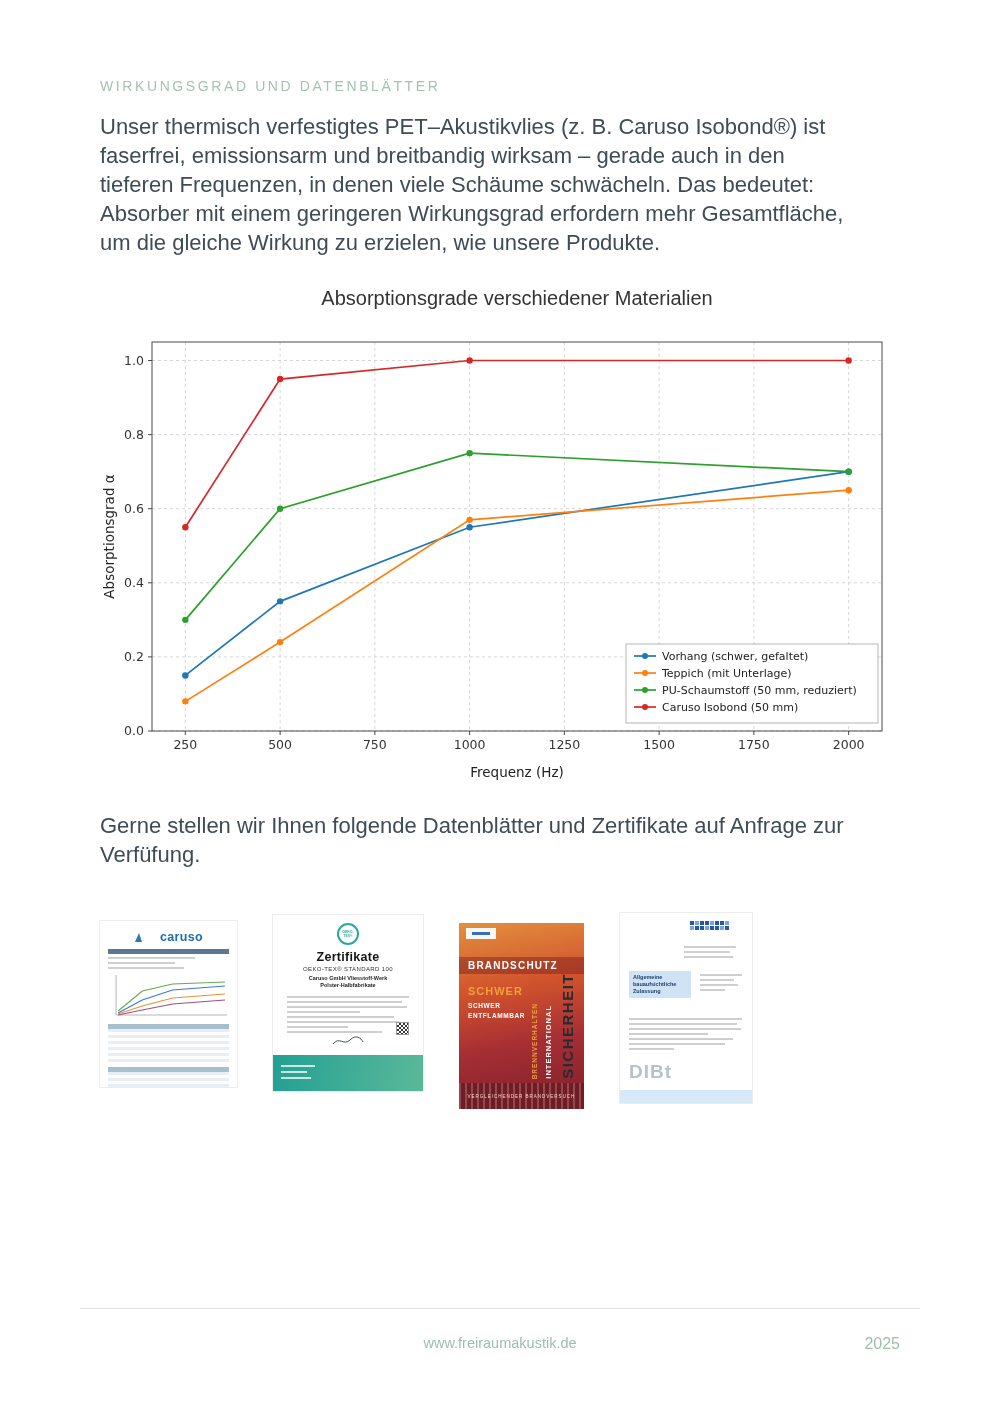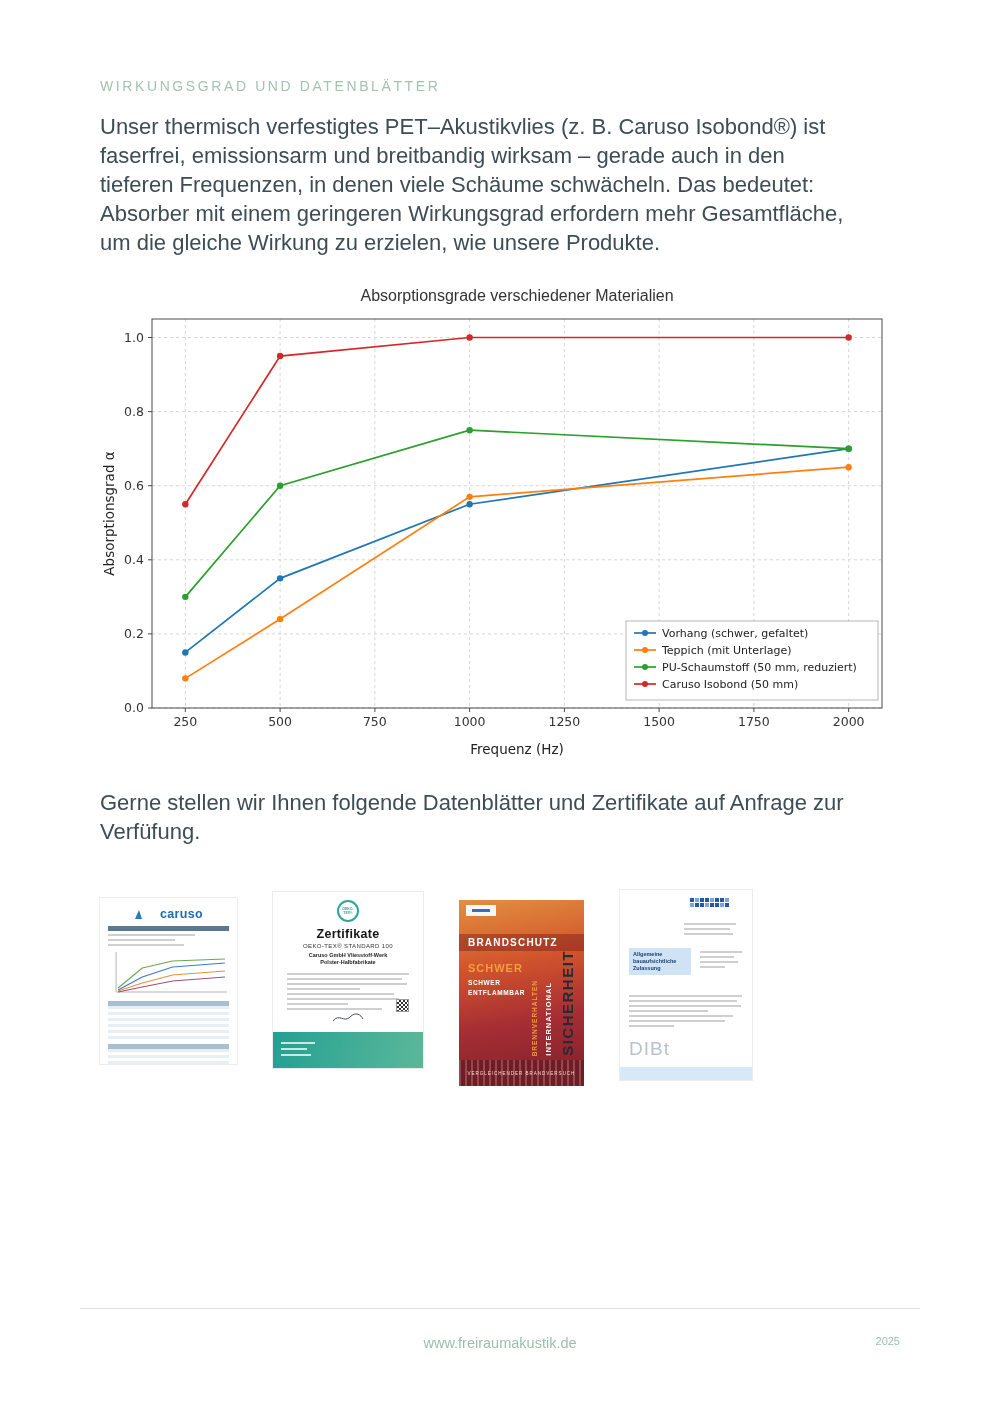--- a/index.html
+++ b/index.html
@@ -13,21 +13,21 @@
   .logo { font-size:43px; color:#1b1c1d; font-weight:400; letter-spacing:0.5px; line-height:1.1; }
 
   
   .h-green { font-size:58px; font-weight:400; color:#93bda3; letter-spacing:0.5px; line-height:1.05; }
   .h1-margin { margin-top:34px; }
   .h2-margin { margin-top:46px; }
   .body-text { margin-top:18px; font-size:22px; line-height:29px; color:#3e4c54; max-width:762px; }
 
   
   .chart { margin-top:30px; }
-  .chart-title { font-size:16px; color:#333333; text-align:center; padding-left:34px; margin-bottom:6px; }
+  .chart-title { font-size:20px; color:#333333; text-align:center; padding-left:34px; margin-bottom:24px; }
   #chart-svg text { font-family:"DejaVu Sans", sans-serif; }
   #chart-svg .tick { font-size:12.5px; fill:#333333; }
   #chart-svg .axis-label { font-size:13.5px; fill:#222222; }
   #chart-svg .legend-text { font-size:11px; fill:#222222; }
 
   
   .thumbs { margin-top:44px; display:flex; align-items:flex-start; gap:36px; }
   .thumb { position:relative; background:#ffffff; box-shadow:0 0 0 1px #ececec; overflow:hidden; flex:0 0 auto; }
   .bar { display:block; height:2px; background:#cfcfcf; margin:3px 0; }
 
@@ -69,29 +69,29 @@
 
   
   .thumb-dibt { width:132px; height:190px; margin-top:0; }
   .dibt-squares { position:absolute; top:8px; right:16px; width:46px; display:grid; grid-template-columns:repeat(8,4px); gap:1px; }
   .dibt-squares i { width:4px; height:4px; background:#2457a5; display:block; }
   .dibt-squares i.lt { background:#7ea4d6; }
   .dibt-addr { position:absolute; top:30px; right:16px; width:52px; }
   .dibt-bluebox { position:absolute; top:58px; left:9px; width:62px; min-height:24px; background:#cfe3f4; color:#1c3f6e; font-size:5.5px; font-weight:bold; padding:3px 4px; line-height:1.3; border-radius:1px; }
   .dibt-rightlines { position:absolute; top:58px; left:80px; right:10px; }
   .dibt-midlines { position:absolute; top:102px; left:9px; right:10px; }
-  .dibt-watermark { position:absolute; bottom:20px; left:9px; font-size:19px; font-weight:normal; color:#b8c2cb; letter-spacing:1px; }
+  .dibt-watermark { position:absolute; bottom:20px; left:9px; font-size:19px; font-weight:bold; color:#b8c2cb; letter-spacing:1px; }
   .dibt-band { position:absolute; bottom:0; left:0; right:0; height:13px; background:#d7e8f6; }
 
   
   .footer { position:absolute; left:80px; right:80px; top:1308px; }
   .footer-line { border-top:1px solid #e1e1e1; }
   .footer-row { position:relative; margin-top:26px; height:20px; }
   .footer-url { position:absolute; left:50%; transform:translateX(-50%); color:#9cbfad; font-size:14.5px; }
-  .footer-year { position:absolute; right:20px; color:#9cbfad; font-size:11px; }
+  .footer-year { position:absolute; right:20px; color:#9cbfad; font-size:16px; }
 </style>
 </head>
 <body>
 
 <div class="page">
 
   <header class="topbar">
     <div class="eyebrow">WIRKUNGSGRAD UND DATENBLÄTTER</div>
   </header>
 

